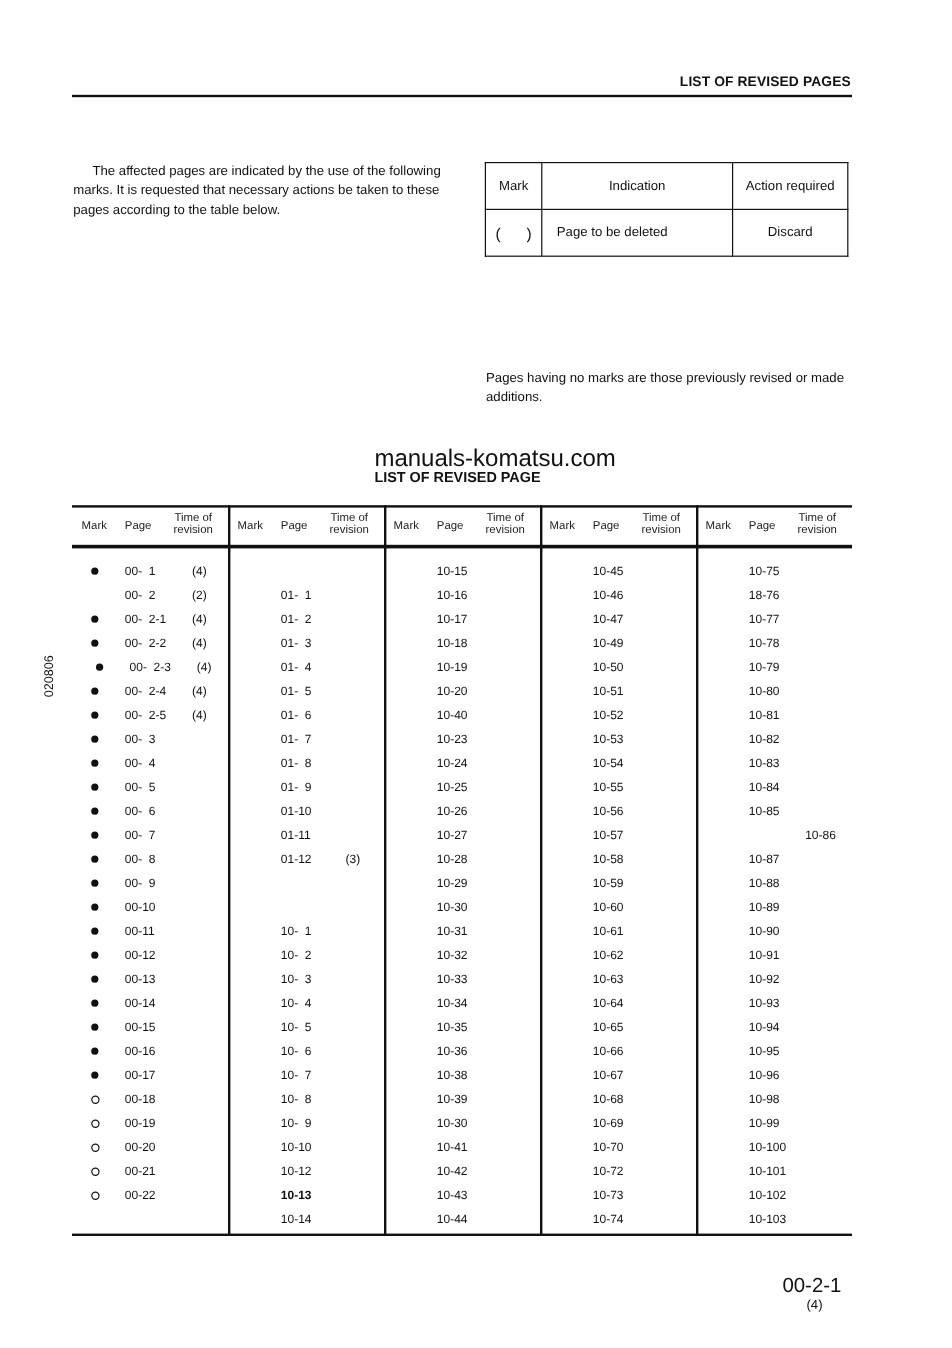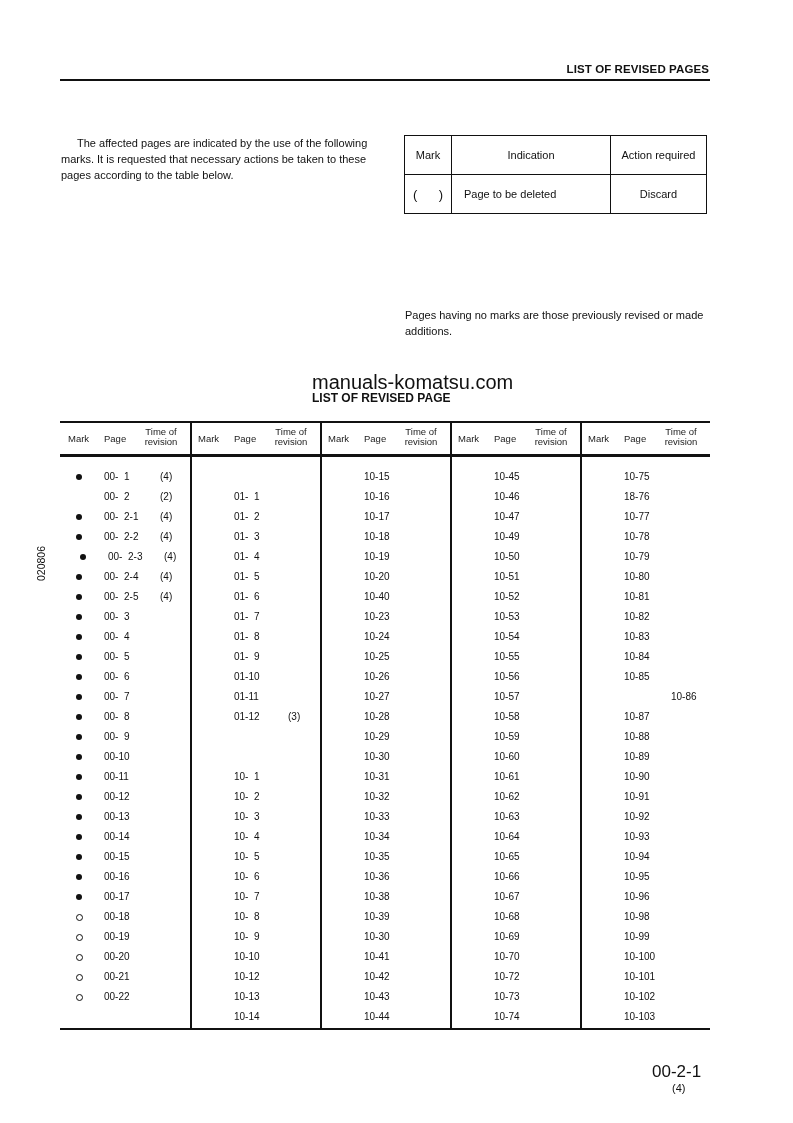--- a/index.html
+++ b/index.html
@@ -374,21 +374,21 @@
       <span class="cell-page" style="left: 44px;">10-10</span>
       <span class="cell-rev" style="left: 98px;"></span>
     </div>
     <div class="row" style="left: 190px; top: 967px; width: 130px;">
       <span class="cell-mark" style="left: 12px;"></span>
       <span class="cell-page" style="left: 44px;">10-12</span>
       <span class="cell-rev" style="left: 98px;"></span>
     </div>
     <div class="row" style="left: 190px; top: 987px; width: 130px;">
       <span class="cell-mark" style="left: 12px;"></span>
-      <span class="cell-page" style="left: 44px;">10-13</span>
+      <span class="cell-page" style="left: 44px; font-weight: bold;">10-13</span>
       <span class="cell-rev" style="left: 98px;"></span>
     </div>
     <div class="row" style="left: 190px; top: 1007px; width: 130px;">
       <span class="cell-mark" style="left: 12px;"></span>
       <span class="cell-page" style="left: 44px;">10-14</span>
       <span class="cell-rev" style="left: 98px;"></span>
     </div>
     <div class="row" style="left: 320px; top: 467px; width: 130px;">
       <span class="cell-mark" style="left: 12px;"></span>
       <span class="cell-page" style="left: 44px;">10-15</span>

